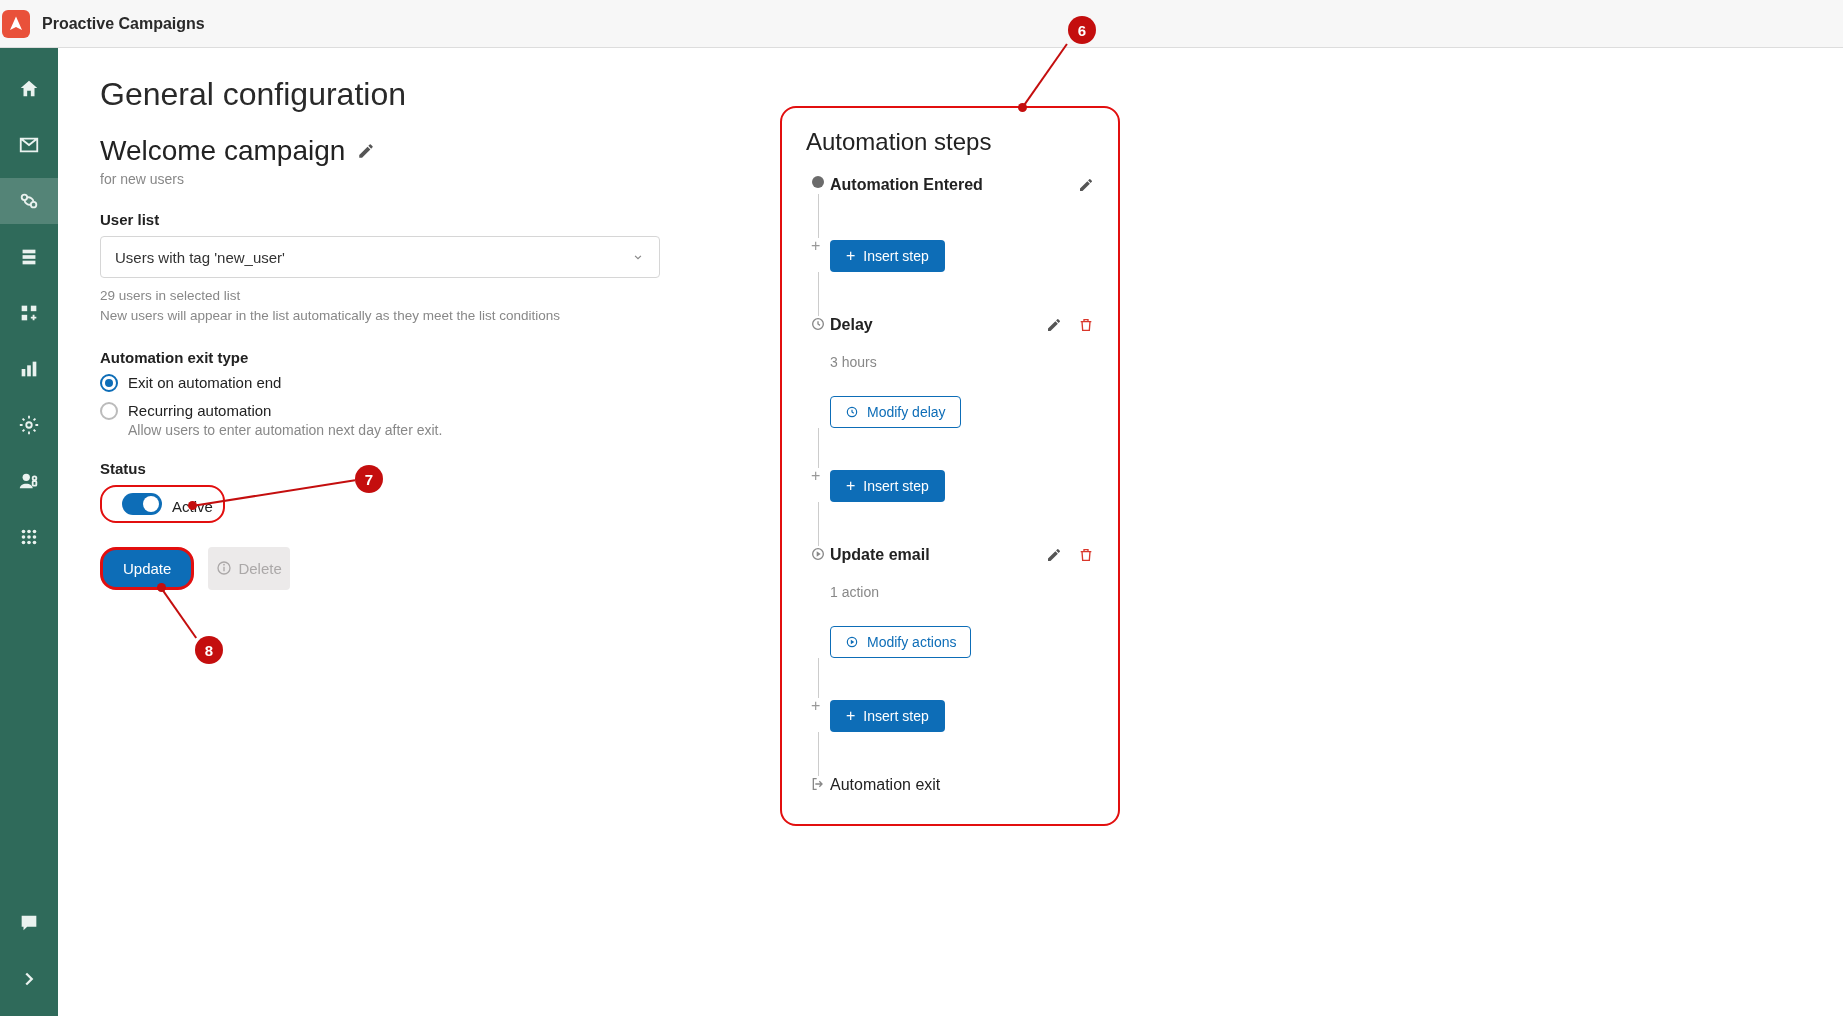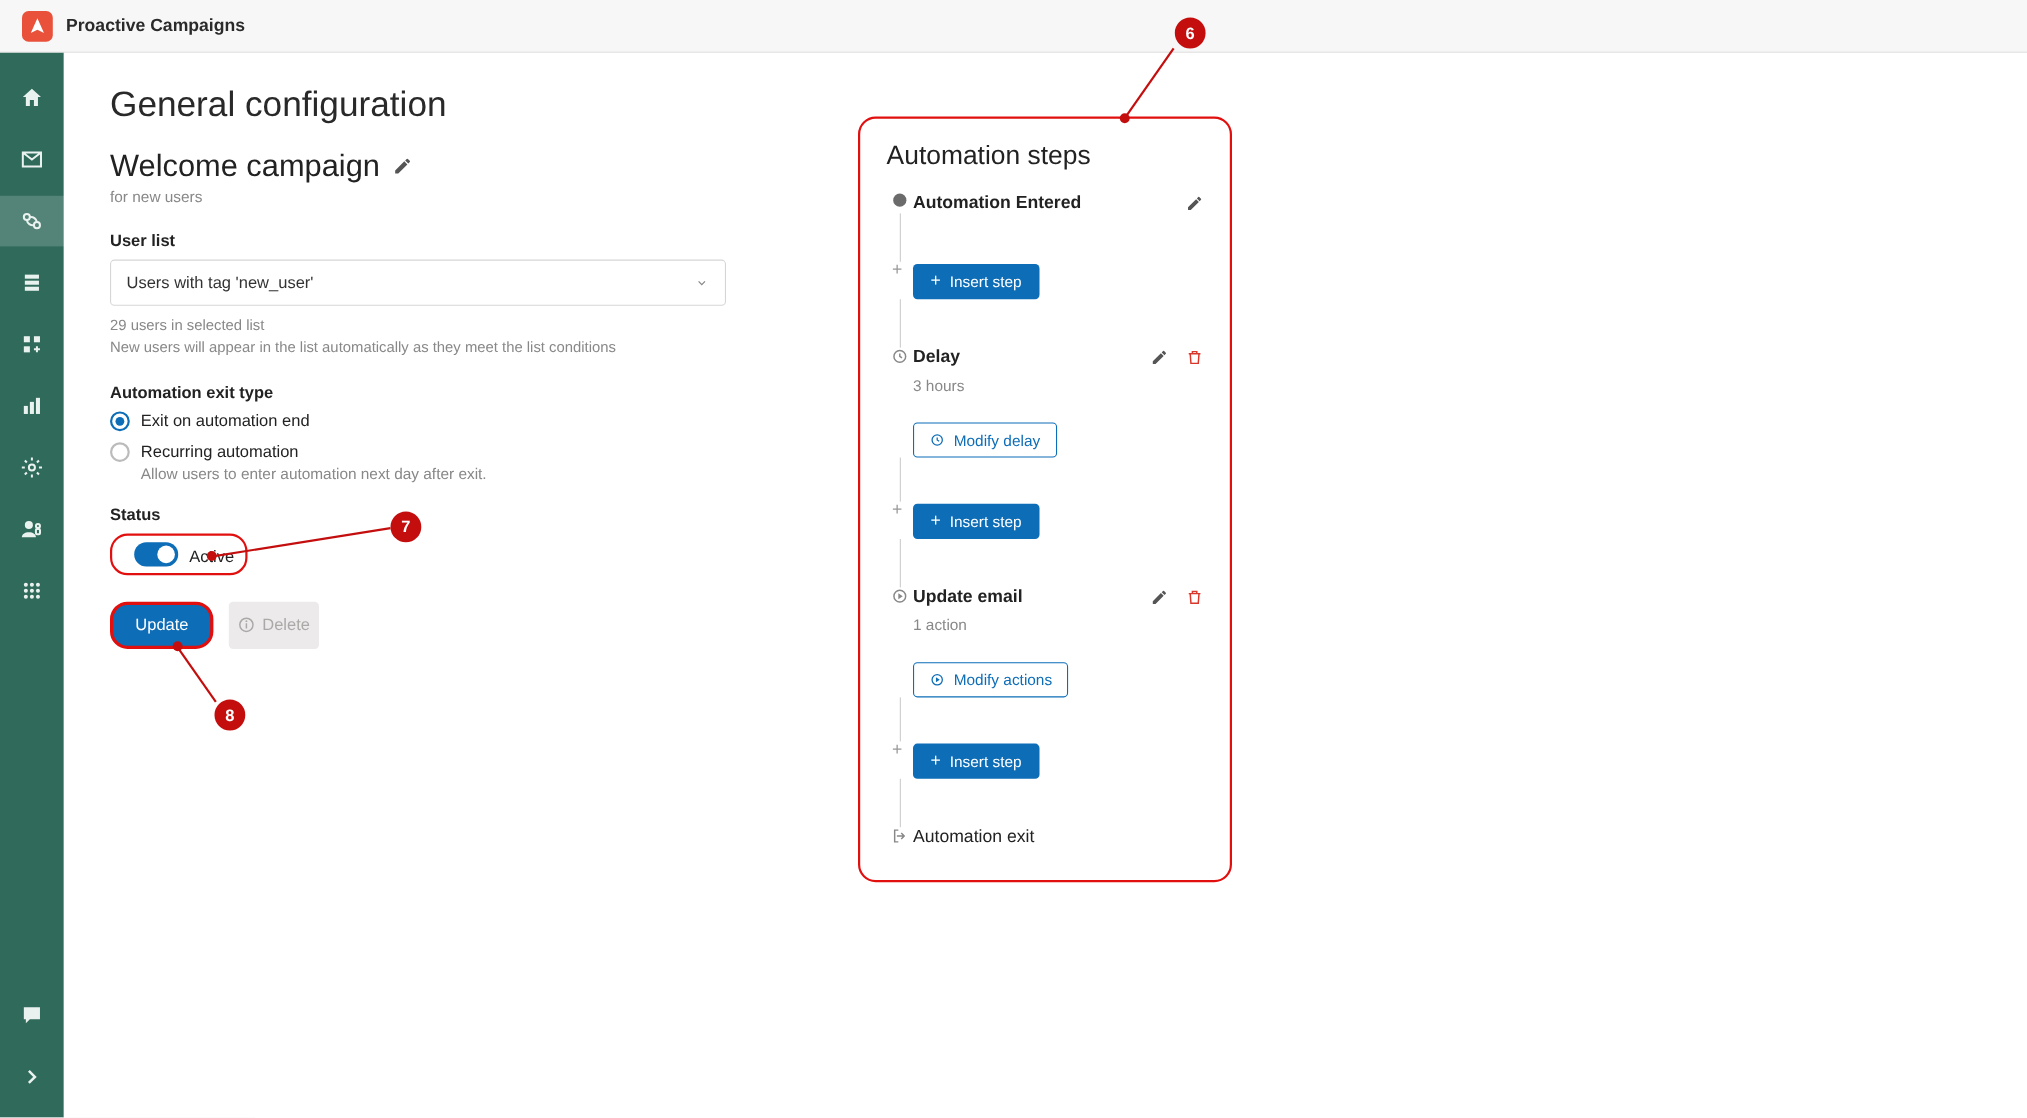--- a/index.html
+++ b/index.html
@@ -11,21 +11,21 @@
     height: 1016px;
     overflow: hidden;
     position: relative;
   }
   .topbar {
     height: 48px;
     background: #f7f7f7;
     border-bottom: 1px solid #ddd;
     display: flex;
     align-items: center;
-    padding-left: 20px;
+    padding-left: 2px;
     gap: 12px;
   }
   .app-logo {
     width: 28px; height: 28px;
     background: #e9513a;
     border-radius: 6px;
     display:flex; align-items:center; justify-content:center;
   }
   .app-logo svg { width:18px; height:18px; fill:#fff; }
   .app-title { font-size: 16px; font-weight:600; color:#2a2a2a; }
@@ -116,21 +116,21 @@
     left: 722px; top: 58px;
     width: 340px;
     padding: 20px 24px 30px 24px;
   }
   .auto-title { font-size:24px; font-weight:400; margin-bottom:20px; }
   .step-marker { width:14px; height:14px; }
   .step-marker.dot { background:#6b6b6b; border-radius:50%; width:12px; height:12px; }
   .step-marker.plus { font-size:16px; color:#999; line-height:1; }
   .step-head { display:flex; align-items:center; gap:14px; }
   .step-name { font-size:16px; font-weight:600; }
-  .step-sub { font-size:14px; color:#888; margin-top:8px; }
+  .step-sub { font-size:14px; color:#888; margin-top:20px; }
   .step-actions-row svg { width:16px; height:16px; cursor:pointer; }
   .icon-edit { fill:#555; }
   .icon-trash { fill:#d9372b; }
 
   .btn-insert {
     background:#0d6db7; color:#fff; border:none; border-radius:4px;
     padding:8px 16px; font-size:14px; display:inline-flex; align-items:center; gap:8px;
     cursor:pointer; margin-top:2px;
   }
   .btn-insert .plus-sym { font-size:16px; line-height:1; }

